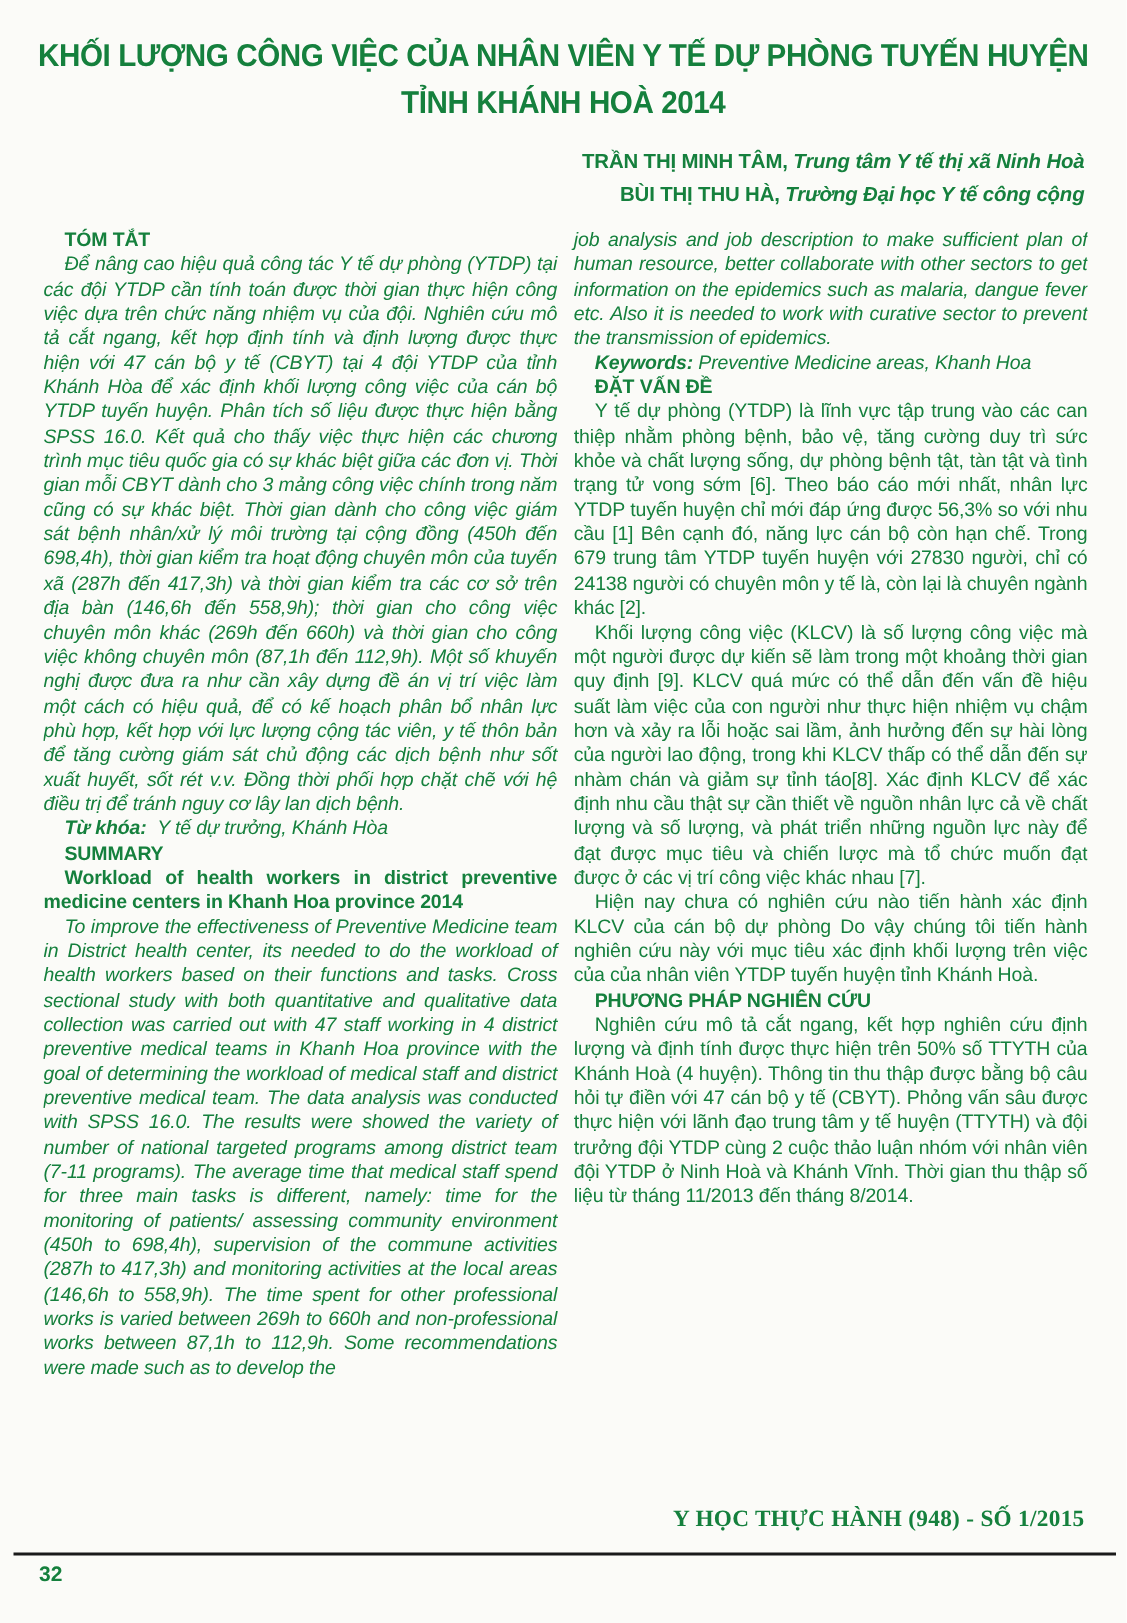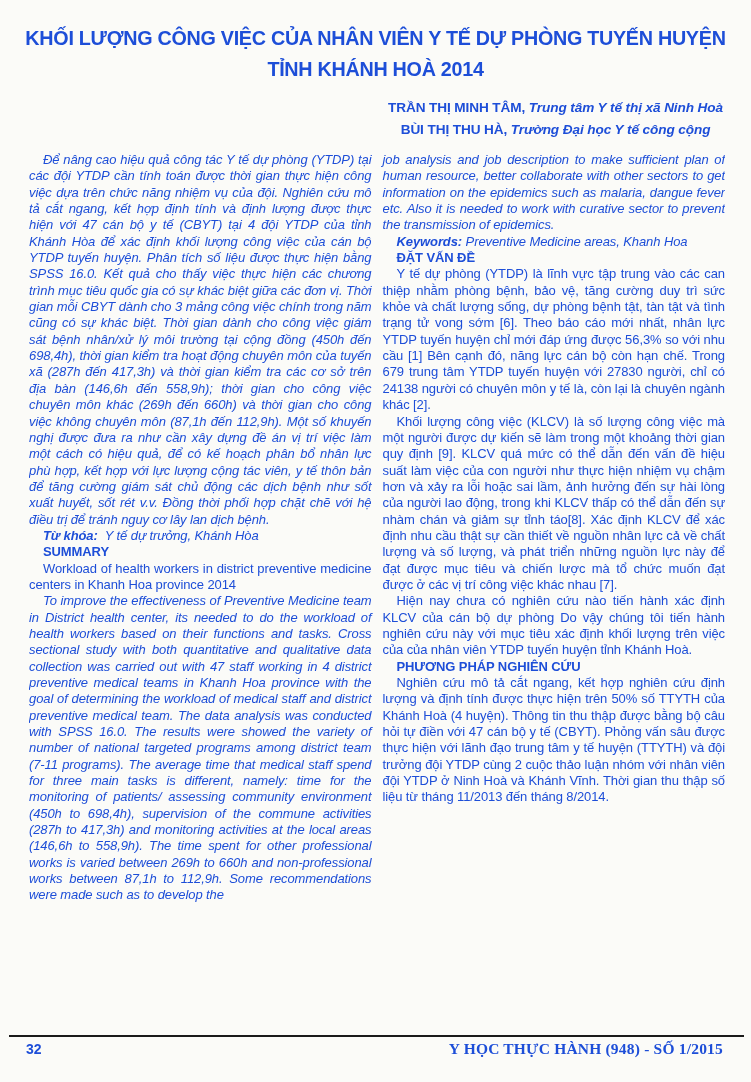--- a/index.html
+++ b/index.html
@@ -3,21 +3,21 @@
 <meta charset="utf-8">
 <style>
   * { margin: 0; padding: 0; box-sizing: border-box; }
   html, body { background: #ffffff; }
   .page {
     position: relative;
     width: 751px;
     height: 1082px;
     background: #fbfbf8;
     font-family: "Liberation Sans", sans-serif;
-    color: #1d4ed8;
+    color: #15803d;
     overflow: hidden;
   }
   
   .title {
     position: absolute;
     top: 22px;
     left: 0;
     width: 100%;
     text-align: center;
     font-weight: bold;
@@ -25,21 +25,21 @@
     line-height: 31px;
     letter-spacing: -0.3px;
     transform: scaleX(0.94);
     transform-origin: 50% 0;
   }
   
   .authors {
     position: absolute;
     top: 97px;
     right: 28px;
-    text-align: center;
+    text-align: right;
     font-size: 13.6px;
     font-weight: bold;
     line-height: 21.5px;
     letter-spacing: -0.1px;
   }
   .affil { font-style: italic; }
   
   .columns {
     position: absolute;
     top: 152px;
@@ -57,41 +57,41 @@
     text-align: justify;
     letter-spacing: -0.1px;
   }
   .col p, .col h2 {
     text-indent: 14px;
     font-size: 13px;
     line-height: 16.35px;
   }
   .noindent { text-indent: 0 !important; }
   .it  { font-style: italic; }
-  .bd  { font-weight: normal; }
+  .bd  { font-weight: bold; }
   .bi  { font-weight: bold; font-style: italic; }
   
   .footer-rule {
     position: absolute;
     top: 1035px;
     left: 9px;
     right: 7px;
     border-top: 2px solid #1a1a1a;
   }
   .page-num {
     position: absolute;
     top: 1041px;
     left: 26px;
     font-family: Liberation Sans, sans-serif;
     font-weight: bold;
     font-size: 14px;
   }
   .journal-ref {
     position: absolute;
-    top: 1040px;
+    top: 1004px;
     right: 28px;
     font-family: "Liberation Serif", serif;
     font-weight: bold;
     font-size: 15.5px;
     letter-spacing: 0.2px;
   }
 </style>
 </head>
 <body>
 
@@ -109,20 +109,21 @@
     </div>
     <div>
       <span>BÙI THỊ THU HÀ,</span>
       <span class="affil">Trường Đại học Y tế công cộng</span>
     </div>
   </div>
 
   <div class="columns">
 
     <section class="col">
+      <h2>TÓM TẮT</h2>
       <p class="it">Để nâng cao hiệu quả công tác Y tế dự phòng (YTDP) tại các đội YTDP cần tính toán được thời gian thực hiện công việc dựa trên chức năng nhiệm vụ của đội. Nghiên cứu mô tả cắt ngang, kết hợp định tính và định lượng được thực hiện với 47 cán bộ y tế (CBYT) tại 4 đội YTDP của tỉnh Khánh Hòa để xác định khối lượng công việc của cán bộ YTDP tuyến huyện. Phân tích số liệu được thực hiện bằng SPSS 16.0.  Kết quả cho thấy việc thực hiện các chương trình mục tiêu quốc gia có sự khác biệt giữa các đơn vị.  Thời gian mỗi CBYT dành cho 3 mảng công việc chính trong năm cũng có sự khác biệt. Thời gian dành cho công việc giám sát bệnh nhân/xử lý môi trường tại cộng đồng (450h đến 698,4h), thời gian kiểm tra hoạt động chuyên môn của tuyến xã (287h đến 417,3h) và thời gian kiểm tra các cơ sở trên địa bàn (146,6h đến 558,9h); thời gian cho công việc chuyên môn khác (269h đến 660h) và thời gian cho công việc không chuyên môn (87,1h đến 112,9h). Một số khuyến nghị được đưa ra như cần xây dựng đề án vị trí việc làm một cách có hiệu quả, để có kế hoạch phân bổ nhân lực phù hợp, kết hợp với lực lượng cộng tác viên, y tế thôn bản để tăng cường giám sát chủ động các dịch bệnh như sốt xuất huyết, sốt rét v.v. Đồng thời phối hợp chặt chẽ với hệ điều trị để tránh nguy cơ lây lan dịch bệnh.</p>
       <p><span class="bi">Từ khóa:</span>&nbsp; <span class="it">Y tế dự trưởng, Khánh Hòa</span></p>
       <h2>SUMMARY</h2>
       <p class="bd">Workload of health workers in district preventive medicine centers in Khanh Hoa province 2014</p>
       <p class="it">To improve the effectiveness of Preventive Medicine team in District health center, its needed to do the workload of health workers based on their functions and tasks. Cross sectional study with both quantitative and qualitative data collection was carried out with 47 staff working in 4 district preventive medical teams in Khanh Hoa province with the goal of determining the workload of medical staff and district preventive medical team. The data analysis was conducted with SPSS 16.0. The results were showed the variety of number of national targeted programs among district team (7-11 programs). The average time that medical staff spend for three main tasks is different, namely: time for the monitoring of patients/ assessing community environment (450h to 698,4h), supervision of the commune activities (287h to 417,3h) and monitoring activities at the local areas (146,6h to 558,9h). The time spent for other professional works is varied between 269h to 660h and non-professional works between 87,1h to 112,9h.  Some recommendations were made such as to develop the</p>
     </section>
 
     <section class="col">
       <p class="it noindent">job analysis and job description to make sufficient plan of human resource, better collaborate with other sectors to get information on the epidemics such as malaria, dangue fever etc. Also it is needed to work with curative sector to prevent the transmission of epidemics.</p>
       <p><span class="bi">Keywords:</span> <span class="it">Preventive Medicine areas, Khanh Hoa</span></p>

